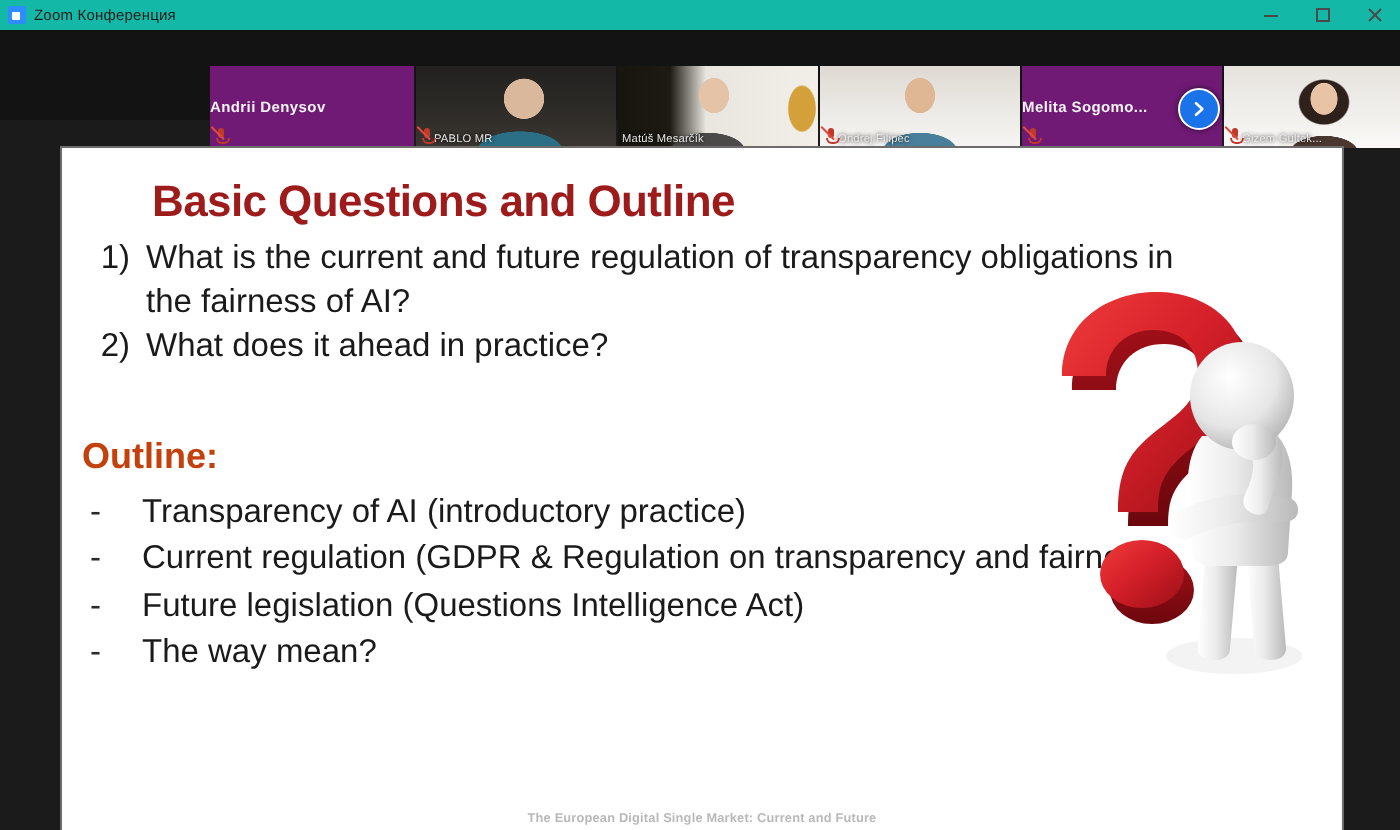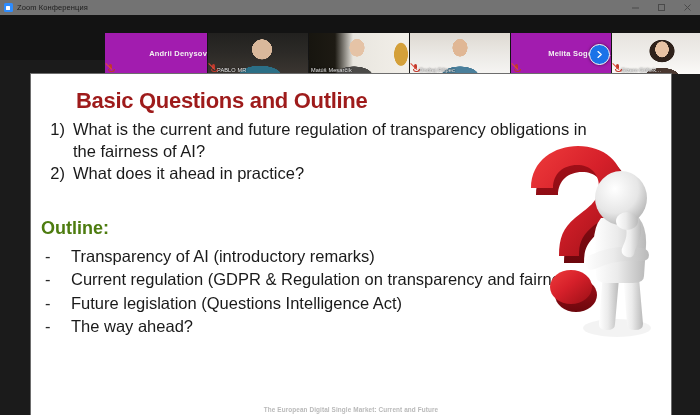--- a/index.html
+++ b/index.html
@@ -1,39 +1,39 @@
 <!DOCTYPE html>
 <html><head>
 <meta charset="utf-8">
 <style>
   html,body{margin:0;padding:0;background:#1b1b1b;}
   body{width:700px;height:415px;overflow:hidden;font-family:"Liberation Sans",sans-serif;}
 
   .app{position:relative;width:700px;height:415px;background:#1b1b1b;overflow:hidden;}
 
   
-  .titlebar{position:absolute;left:0;top:0;width:700px;height:15px;background:#737373;
+  .titlebar{position:absolute;left:0;top:0;width:700px;height:15px;background:#14b8a6;
             display:flex;align-items:center;border-bottom:1px solid #d0d0d0;justify-content:center;}
   .tb-ico{width:9px;height:9px;margin-left:4px;margin-right:4px;background:#2d8cff;
           border-radius:1.5px;position:relative;flex:none;}
   .tb-ico:after{content:"";position:absolute;left:1.5px;top:2.5px;width:4px;height:4px;
                 background:#fff;border-radius:0.5px;}
   .tb-title{font-size:7.5px;color:#1d1d1d;letter-spacing:.1px;white-space:nowrap;}
   .tb-ctrls{margin-left:auto;display:flex;height:15px;}
   .tb-btn{width:26px;height:15px;display:flex;align-items:center;justify-content:center;
           font-size:8px;color:#4a4a4a;line-height:1;}
   .tb-btn svg{display:block;}
 
   
   .strip{position:absolute;left:0;top:15px;width:700px;height:45px;background:#131313;}
   .tile{position:absolute;top:18px;height:41px;overflow:hidden;background:#1c1c1c;}
   .tile .vid{position:absolute;inset:0;}
   .tile .nm{position:absolute;left:9px;bottom:1px;font-size:5.6px;color:#e8e8e8;
             text-shadow:0 0 2px #000;white-space:nowrap;letter-spacing:.1px;}
-  .tile.blank{background:#a21caf;display:flex;align-items:center;justify-content:flex-end;}
+  .tile.blank{background:#701a75;display:flex;align-items:center;justify-content:flex-start;}
   .tile.blank .ctr{font-size:7.5px;color:#f2f2f2;font-weight:bold;letter-spacing:.2px;
                    white-space:nowrap;}
   .mic{position:absolute;left:1.5px;bottom:1.5px;width:7px;height:9px;}
   .mic .body{position:absolute;left:2px;top:0;width:3px;height:5px;border-radius:1.5px;
              background:#c0392b;}
   .mic .base{position:absolute;left:1px;top:5px;width:5px;height:2px;
              border:1px solid #c0392b;border-top:none;border-radius:0 0 3px 3px;}
   .mic .slash{position:absolute;left:-0.5px;top:-0.5px;width:9px;height:1px;background:#e04a3a;
               transform:rotate(45deg);transform-origin:0 0;}
 
@@ -64,21 +64,21 @@
 
   
   .slide{position:absolute;left:31px;top:74px;width:640px;height:357px;background:#fff;
          box-shadow:0 0 0 1px #6d6d6d;overflow:hidden;}
   .s-title{position:absolute;left:45px;top:14px;font-size:22px;font-weight:bold;
            color:#9e1b1b;letter-spacing:-0.3px;}
   .qlist{position:absolute;left:8px;top:45px;width:560px;}
   .qrow{display:flex;font-size:16.5px;color:#1a1a1a;line-height:1.33;}
   .qnum{width:26px;flex:none;text-align:right;padding-right:8px;}
   .qtxt{flex:1;}
-  .out-head{position:absolute;left:10px;top:144px;font-size:18px;font-weight:bold;color:#4d7c0f;}
+  .out-head{position:absolute;left:10px;top:144px;font-size:18px;font-weight:bold;color:#c2410c;}
   .blist{position:absolute;left:8px;top:171px;width:560px;}
   .brow{display:flex;font-size:16.5px;color:#1a1a1a;line-height:1.35;margin-bottom:1px;}
   .bdash{width:26px;flex:none;text-align:left;padding-left:6px;color:#2a2a2a;}
   .btxt{flex:1;}
   .footer{position:absolute;left:0;right:0;bottom:6px;text-align:center;font-size:6.4px;
           color:#b9b9b9;line-height:1.6;font-weight:bold;letter-spacing:.1px;}
 
   .art{position:absolute;right:10px;top:68px;width:156px;height:215px;}
   .art svg{display:block;}
 </style>
@@ -185,33 +185,33 @@
         <span class="qnum">2)</span>
         <span class="qtxt">What does it ahead in practice?</span>
       </div>
     </div>
 
     <div class="out-head">Outline:</div>
 
     <div class="blist">
       <div class="brow">
         <span class="bdash">-</span>
-        <span class="btxt">Transparency of AI (introductory remarks)</span>
+        <span class="btxt">Transparency of AI (introductory practice)</span>
       </div>
       <div class="brow">
         <span class="bdash">-</span>
         <span class="btxt">Current regulation (GDPR &amp; Regulation on transparency and fairness)</span>
       </div>
       <div class="brow">
         <span class="bdash">-</span>
         <span class="btxt">Future legislation (Questions Intelligence Act)</span>
       </div>
       <div class="brow">
         <span class="bdash">-</span>
-        <span class="btxt">The way ahead?</span>
+        <span class="btxt">The way mean?</span>
       </div>
     </div>
 
     <div class="art">
       <svg width="156" height="215" viewBox="0 0 156 215">
         <defs>
           <linearGradient id="qred" x1="0" y1="0" x2="1" y2="1">
             <stop offset="0" stop-color="#ef3b3b"></stop>
             <stop offset="0.45" stop-color="#d6202a"></stop>
             <stop offset="1" stop-color="#9b0f16"></stop>

